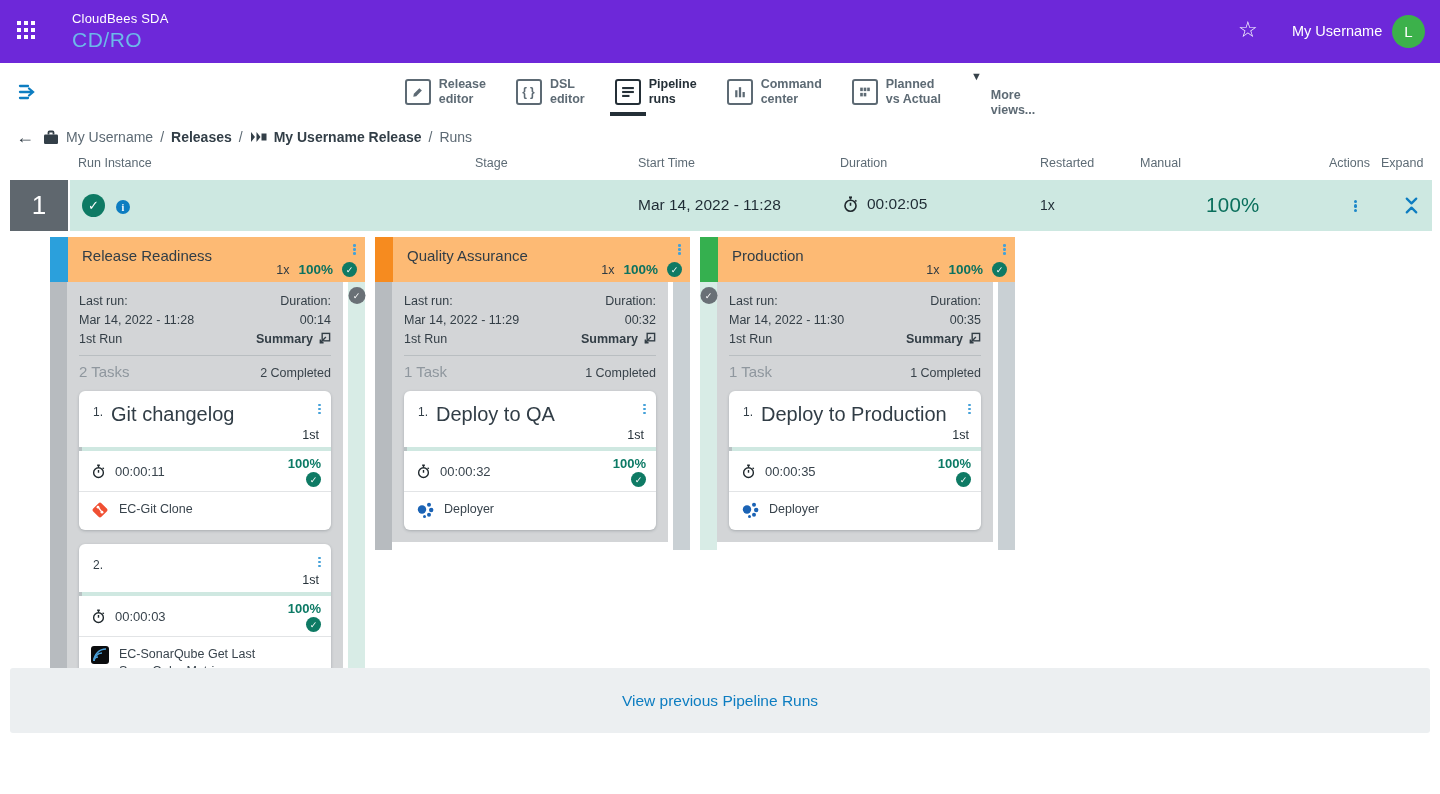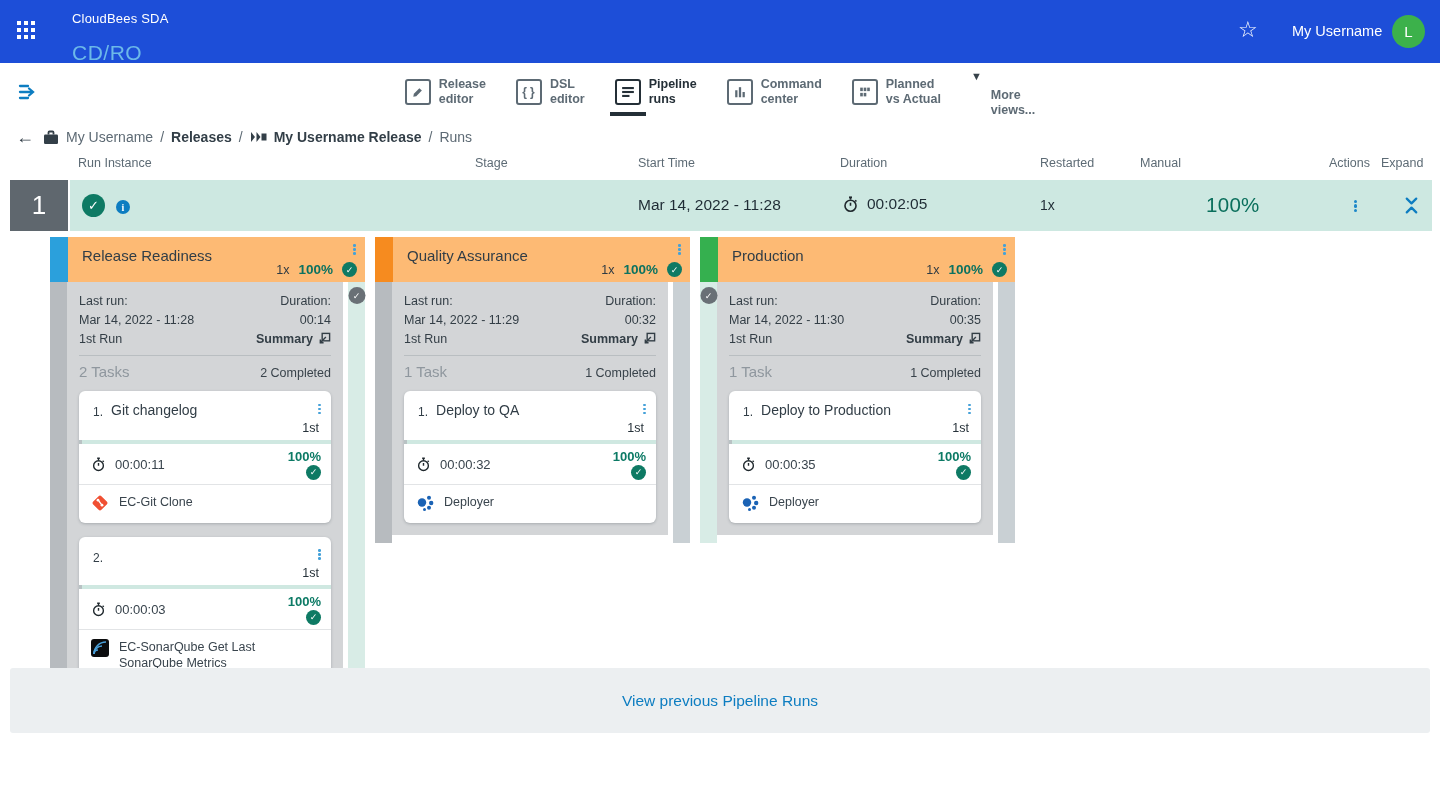--- a/index.html
+++ b/index.html
@@ -1,27 +1,27 @@
 <!DOCTYPE html>
 <html><head>
 <meta charset="utf-8">
 <style>
   * { box-sizing: border-box; margin: 0; padding: 0; }
   html,body { background:#fff; }
   body { font-family: "Liberation Sans", "DejaVu Sans", sans-serif; }
   .page { position:relative; width:1440px; height:794px; background:#fff; overflow:hidden; }
 
   
-  .topbar { position:absolute; left:0; top:0; width:1440px; height:63px; background:#1d4ed8; }
+  .topbar { position:absolute; left:0; top:0; width:1440px; height:63px; background:#6d28d9; }
   .waffle { position:absolute; left:17px; top:21px; width:22px; height:22px;
             display:grid; grid-template-columns:repeat(3,4px); grid-template-rows:repeat(3,4px); gap:3px; cursor:pointer;}
   .waffle i { background:#fff; width:4px; height:4px; display:block; }
   .brand { position:absolute; left:72px; top:11px; color:#fff; }
   .brand .prod { font-size:13px; letter-spacing:.2px; }
-  .brand .name { font-size:21px; color:#6cb9e9; margin-top:15px; letter-spacing:.5px; }
+  .brand .name { font-size:21px; color:#6cb9e9; margin-top:2px; letter-spacing:.5px; }
   .topnav { position:absolute; left:264px; top:0; height:63px; display:flex; align-items:center; gap:36px; }
   .topnav .tn { color:#fff; font-size:15px; cursor:pointer; }
   .star { position:absolute; left:1238px; top:17px; color:#fff; font-size:22px; cursor:pointer; }
   .tb-user { position:absolute; left:1292px; top:23px; color:#fff; font-size:14.5px; }
   .avatar { position:absolute; left:1392px; top:15px; width:33px; height:33px; border-radius:50%;
             background:#3cb14b; color:#fff; font-size:15px; display:flex; align-items:center; justify-content:center; cursor:pointer;}
 
   
   .viewbar { position:absolute; left:0; top:63px; width:1440px; height:57px; background:#fff; }
   .vtoggle { position:absolute; left:16px; top:17px; cursor:pointer; }
@@ -95,21 +95,21 @@
   .summary { display:flex; align-items:center; justify-content:flex-end; gap:5px; cursor:pointer; font-weight:bold; color:#333e46; }
   .sdivider { border-top:1px solid #b9bec1; margin-top:7px; }
   .tasksrow { display:flex; justify-content:space-between; align-items:baseline; margin-top:7px; }
   .tasksrow .tcount { font-size:15px; color:#8f979e; }
   .tasksrow .tdone { font-size:12.5px; color:#39434b; }
 
   
   .task-card { background:#fff; border-radius:6px; margin-top:11px; box-shadow:0 1px 3px rgba(40,50,60,.25); overflow:hidden; }
   .tc-head { display:flex; align-items:flex-start; padding:11px 10px 0 14px; }
   .tc-num { font-size:12px; color:#323e47; margin:3px 8px 0 0; }
-  .tc-title { flex:1; font-size:14px; color:#313d46; line-height:1.25; }
+  .tc-title { flex:1; font-size:20px; color:#313d46; line-height:1.25; }
   .tc-ordinal { text-align:right; font-size:12.5px; color:#27323a; padding:1px 12px 4px 0; }
   .tc-bar { height:6px; background:#cfe8e1; border-top:1px solid #fff; border-bottom:1px solid #fff; position:relative; }
   .tc-bar::before { content:""; position:absolute; left:0; top:0; bottom:0; width:3px; background:#b9c2c4; }
   .tc-stats { display:flex; justify-content:space-between; align-items:center; padding:4px 10px 4px 12px; }
   .tc-time { display:flex; align-items:center; gap:9px; font-size:13px; color:#39444d; }
   .tc-right { display:flex; flex-direction:column; align-items:flex-end; gap:1px; }
   .tc-right .pct-sm { color:#0c7a65; font-weight:bold; font-size:13px; }
   .tc-plugin { display:flex; align-items:flex-start; gap:10px; padding:9px 12px 11px 12px; border-top:1px solid #e2e4e6;
                font-size:12.5px; color:#39444d; line-height:1.3; }
   .tc-plugin svg { flex:0 0 auto; }

